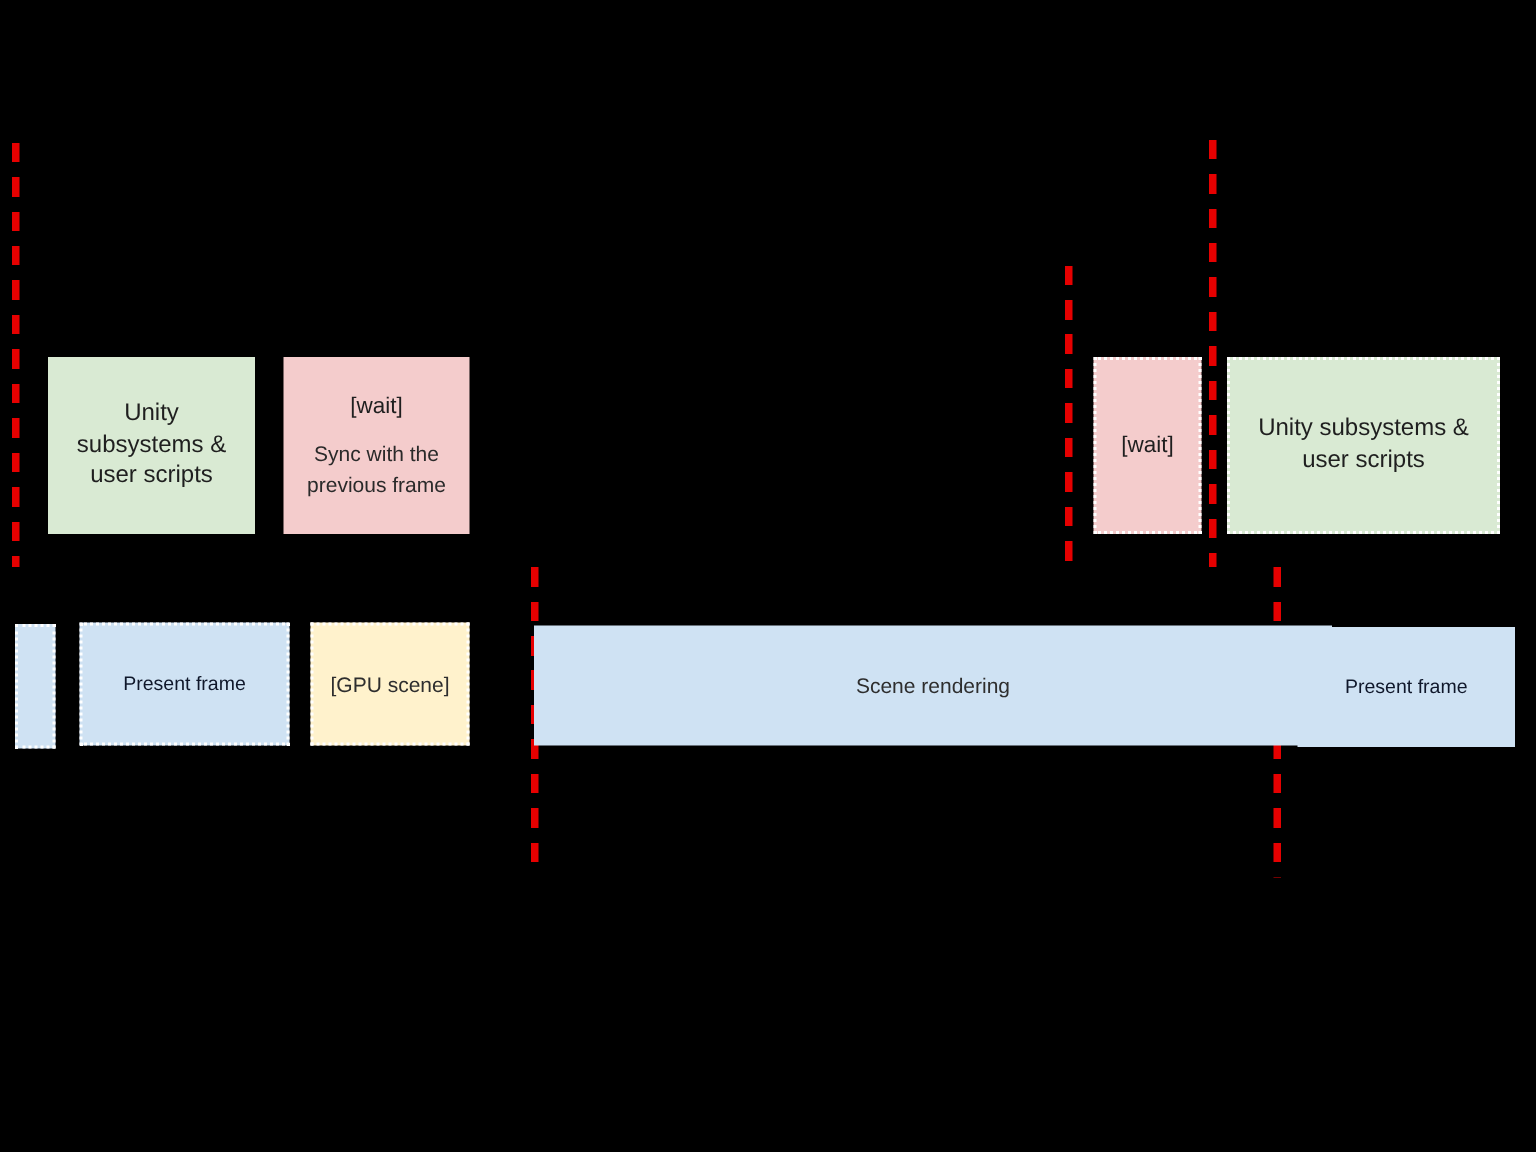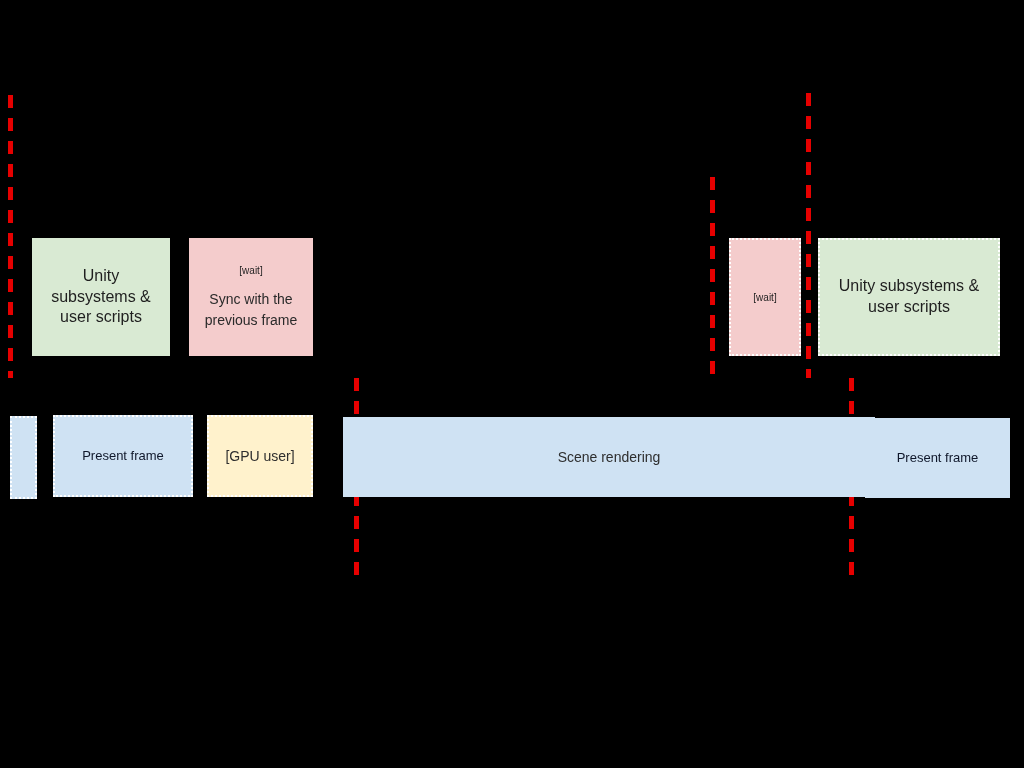--- a/index.html
+++ b/index.html
@@ -29,21 +29,21 @@
   .pink   { background: #f4cccc; }
   .blue   { background: #cfe2f3; }
   .yellow { background: #fff2cc; }
   .dotted { border: 2px dotted #ffffff; }
 
   .label {
     white-space: pre-line;
     line-height: 1.3;
   }
   .lbl-16 { font-size: 16px; }
-  .lbl-15 { font-size: 10px; }
+  .lbl-15 { font-size: 15px; }
   .lbl-14 { font-size: 14px; color: #2e2e2e; }
   .lbl-13 { font-size: 13px; color: #0f172a; }
   .sub-9 {
     font-size: 14px;
     color: #2a2a2a;
     margin-top: 12px;
     line-height: 1.45;
     max-width: 96px;
   }
 
@@ -67,21 +67,21 @@
   .b-unity1   { left: 32px;  top: 238px; width: 138px; height: 118px; }
   .b-waitsync { left: 189px; top: 238px; width: 124px; height: 118px; }
   .b-prepare  { left: 324px; top: 238px; width: 373px; height: 118px; }
   .b-wait2    { left: 729px; top: 238px; width: 72px;  height: 118px; }
   .b-unity2   { left: 818px; top: 238px; width: 182px; height: 118px; }
 
   
   .b-sliver   { left: 10px;  top: 416px; width: 27px;  height: 83px; }
   .b-present1 { left: 53px;  top: 415px; width: 140px; height: 82px; }
   .b-gpu      { left: 207px; top: 415px; width: 106px; height: 82px; }
-  .b-scene    { left: 343px; top: 417px; width: 532px; height: 80px; }
+  .b-scene    { left: 356px; top: 417px; width: 532px; height: 80px; }
   .b-present2 { left: 865px; top: 418px; width: 145px; height: 80px; }
 </style>
 </head>
 <body>
 
 <div class="canvas">
 
   <div class="vline vl-1"></div>
   <div class="vline vl-2"></div>
   <div class="vline vl-3"></div>
@@ -109,21 +109,21 @@
 user scripts</div>
   </div>
 
   <div class="box blue dotted b-sliver"></div>
 
   <div class="box blue dotted b-present1">
     <div class="label lbl-13">Present frame</div>
   </div>
 
   <div class="box yellow dotted b-gpu">
-    <div class="label lbl-14">[GPU user]</div>
+    <div class="label lbl-14">[GPU scene]</div>
   </div>
 
   <div class="box blue b-scene">
     <div class="label lbl-14">Scene rendering</div>
   </div>
 
   <div class="box blue b-present2">
     <div class="label lbl-13">Present frame</div>
   </div>
 

